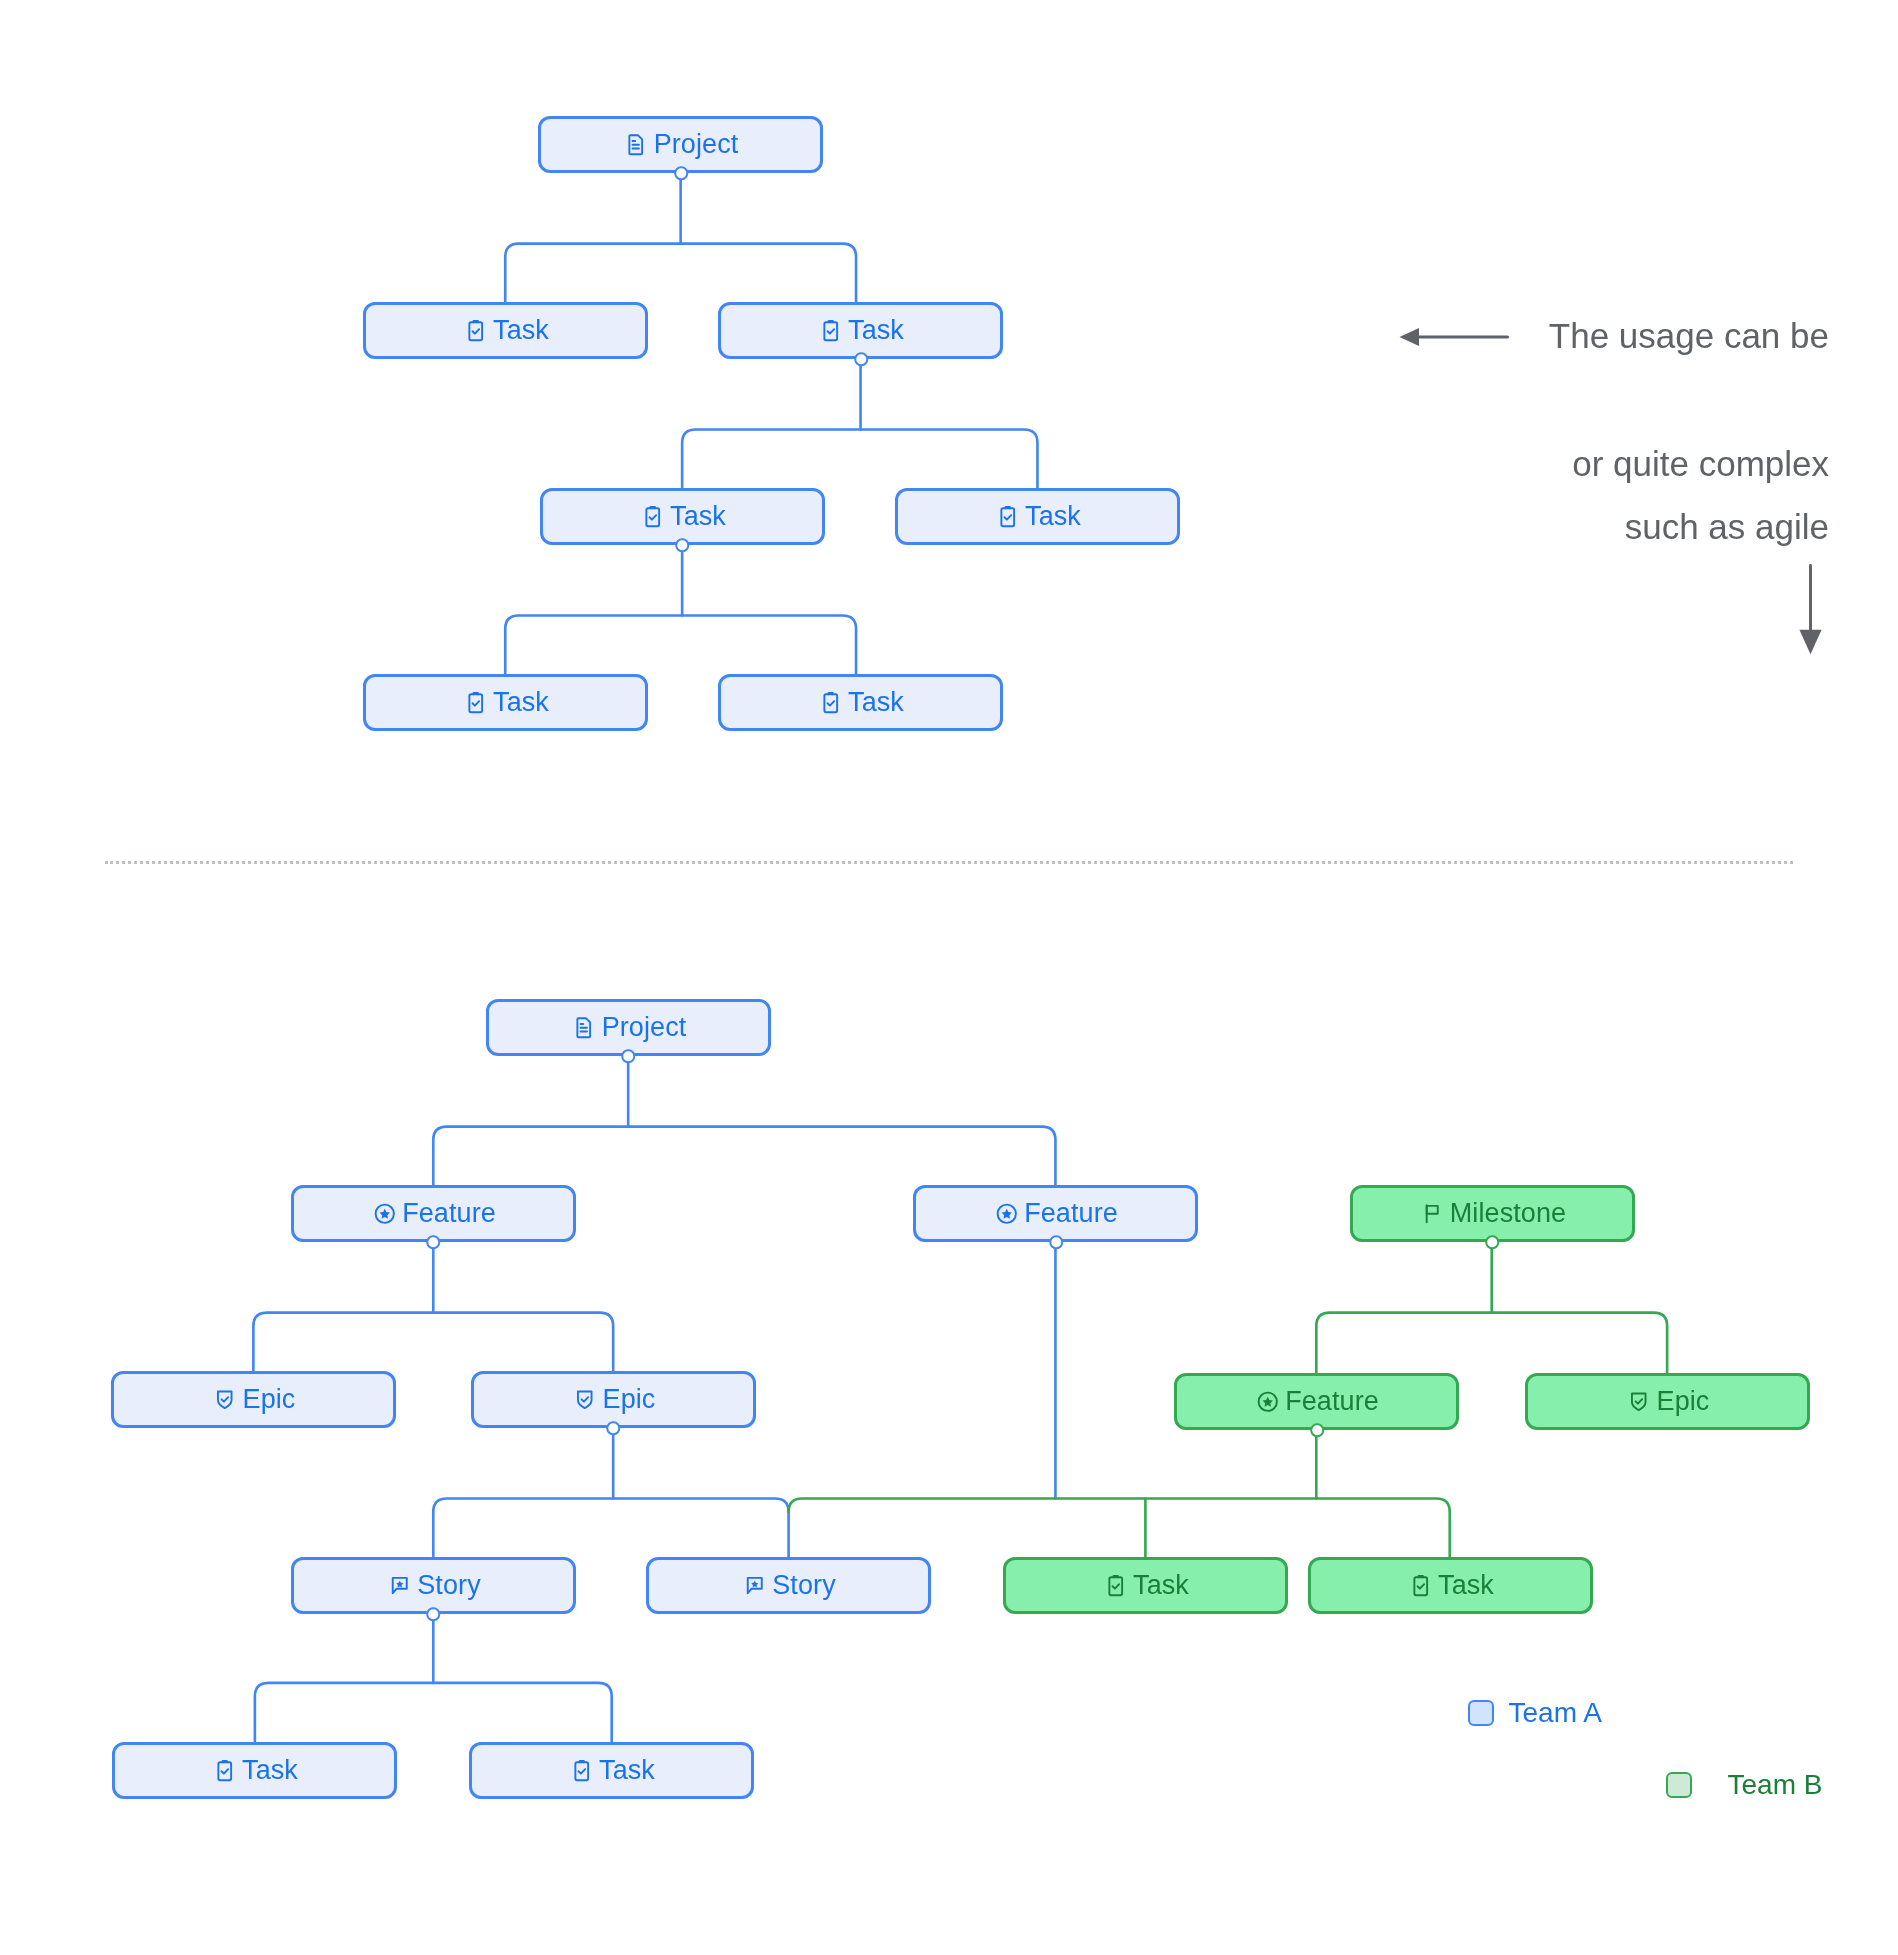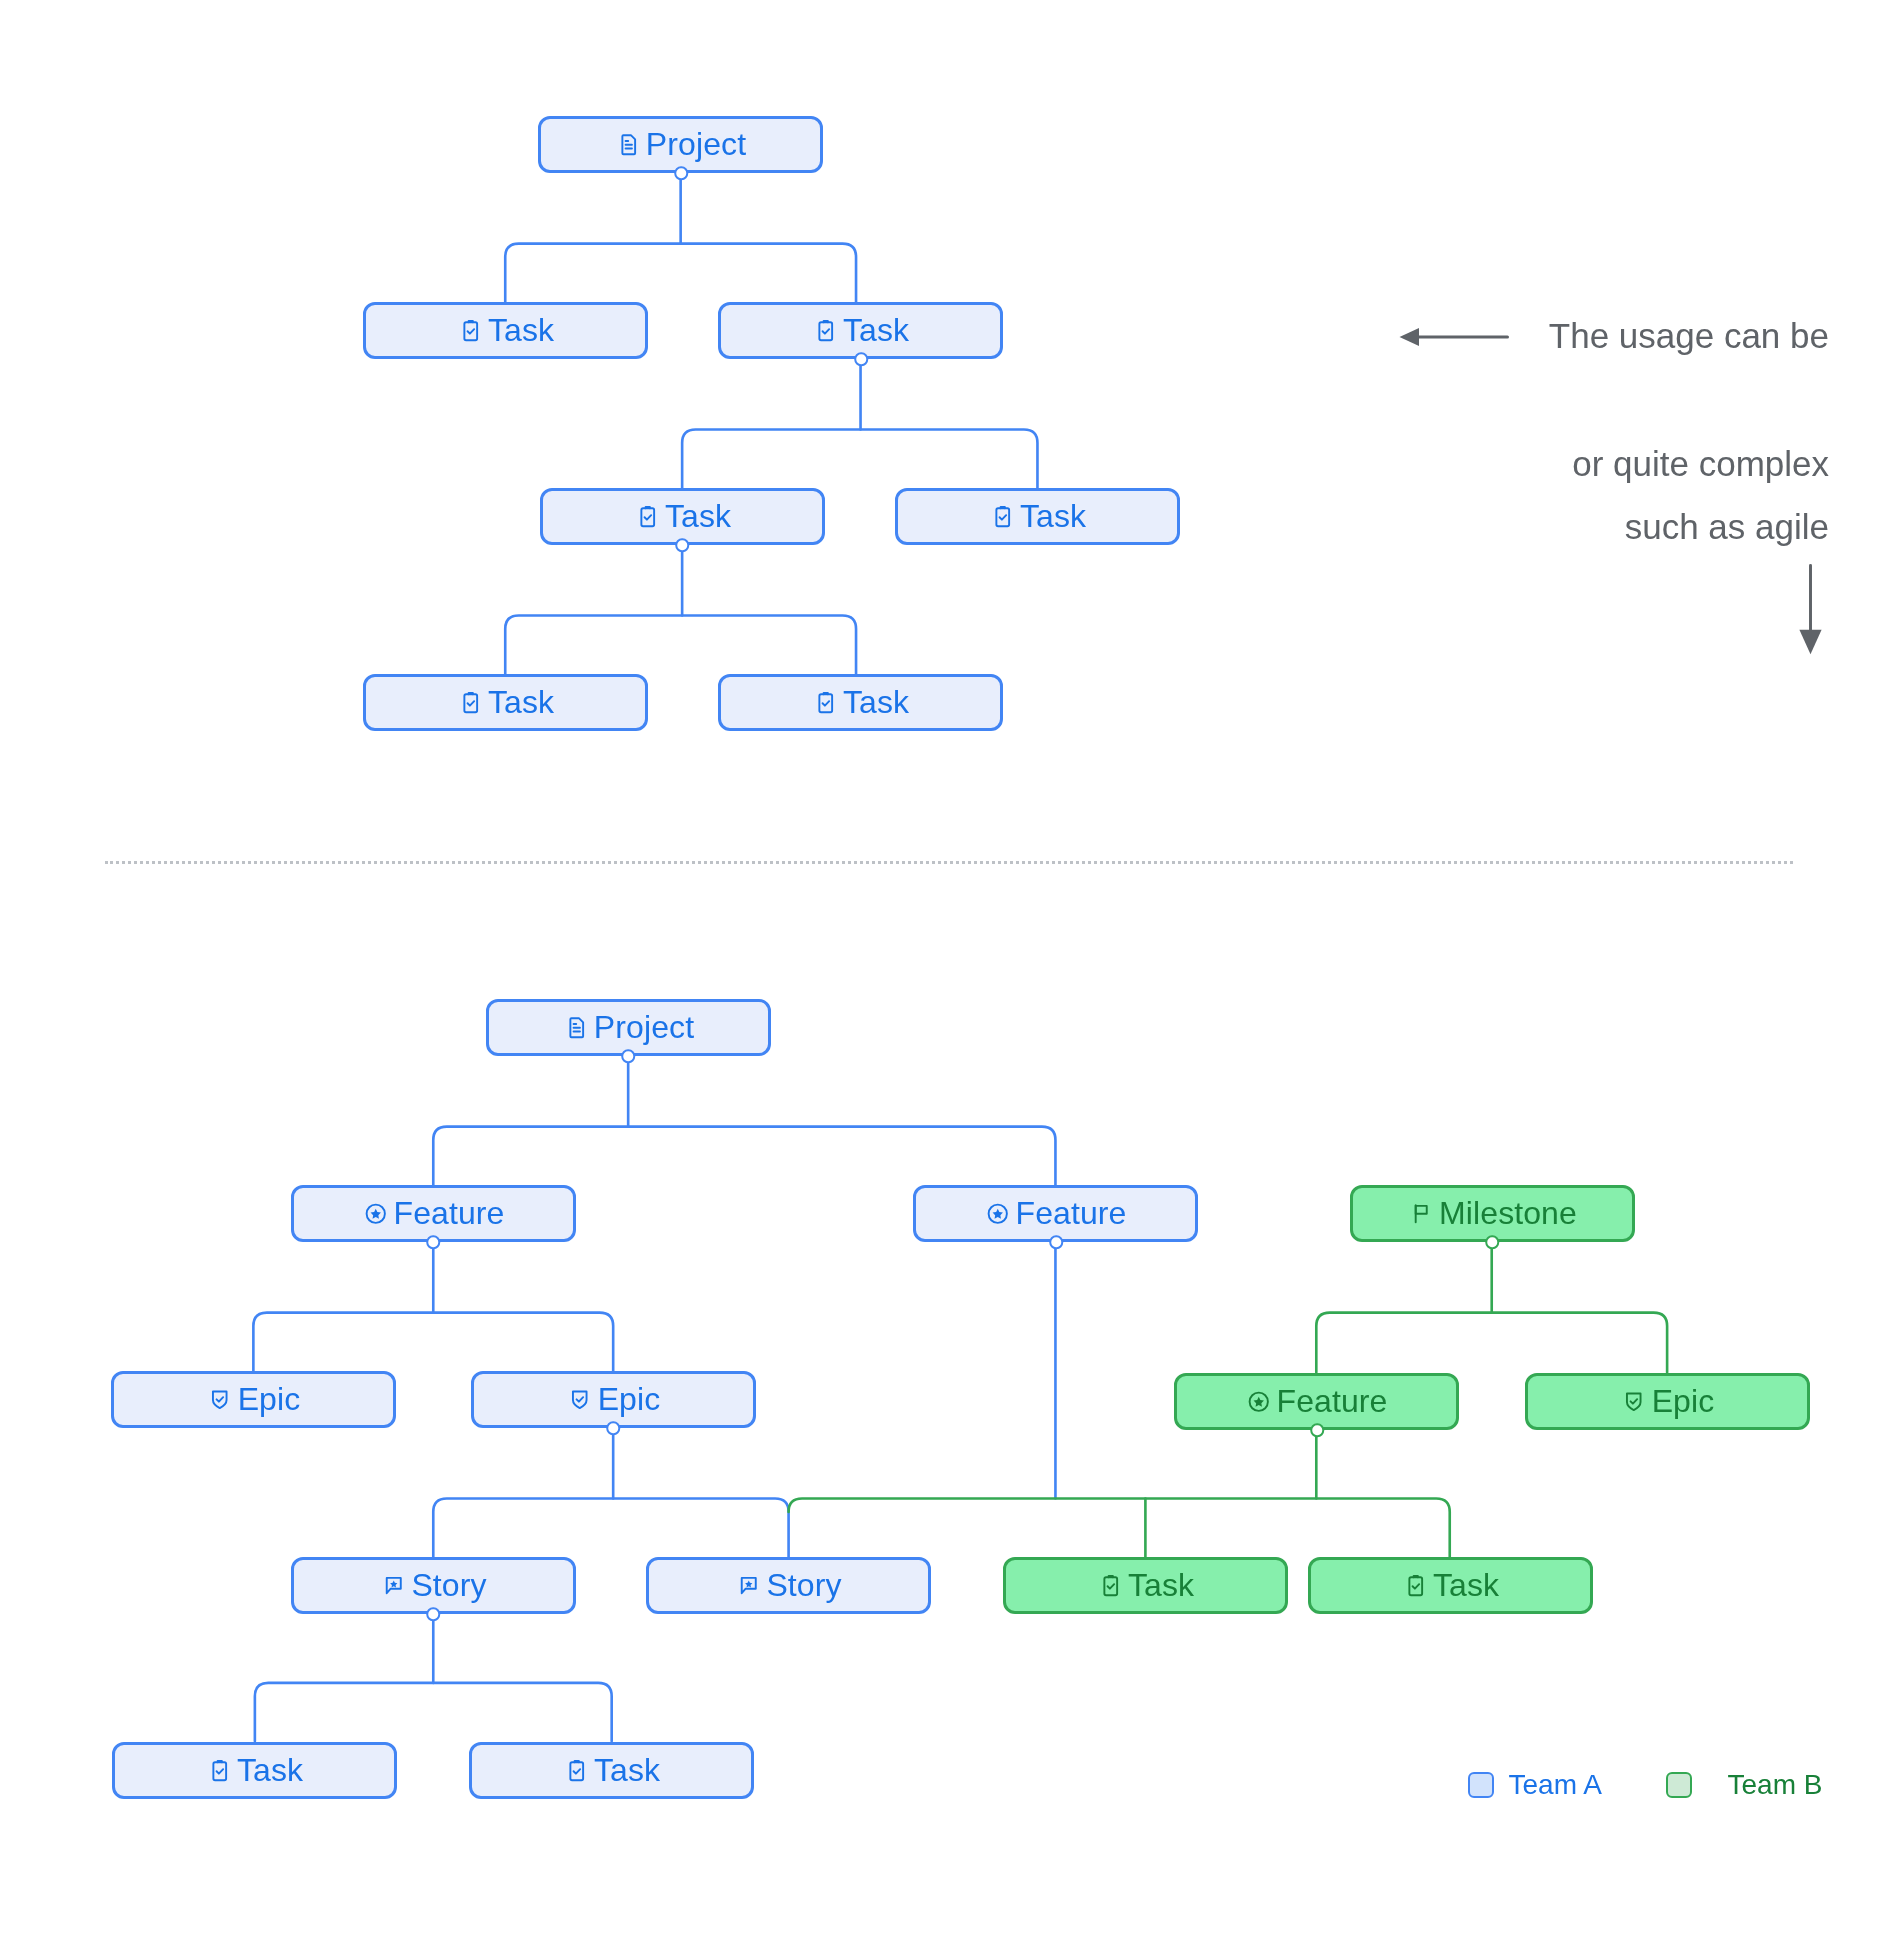--- a/index.html
+++ b/index.html
@@ -29,21 +29,21 @@
   .node {
     position: absolute;
     box-sizing: border-box;
     border-radius: 12px;
     border-width: 3px;
     border-style: solid;
     display: flex;
     align-items: center;
     justify-content: center;
     gap: 4px;
-    font-size: 32px;
+    font-size: 27px;
     font-weight: 400;
     letter-spacing: 0.1px;
     white-space: nowrap;
   }
   .node.team-a {
     background: #E8EEFC;
     border-color: #4285F4;
     color: #1A73E8;
   }
   .node.team-b {
@@ -400,21 +400,21 @@
     <span class="glyph">
       <svg width="25.5" height="25.5" viewBox="0 0 24 24" fill="none" stroke="#1A73E8" stroke-width="1.8" stroke-linecap="round" stroke-linejoin="round">
         <rect x="6" y="4" width="12" height="17" rx="1.6"></rect>
         <path d="M10 4V2.8h4V4"></path>
         <path d="M9 12.5l2.2 2.2L15.2 10.5"></path>
       </svg>
     </span>
     <span>Task</span>
   </div>
 
-  <div class="legend team-a" style="left:1468px; top:1769px;">
+  <div class="legend team-a" style="left:1468px; top:1697px;">
     <span class="swatch"></span>
     <span>Team A</span>
   </div>
   <div class="legend team-b" style="left:1666px; top:1769px;gap:36px;">
     <span class="swatch"></span>
     <span>Team B</span>
   </div>
 
 </div>
 

